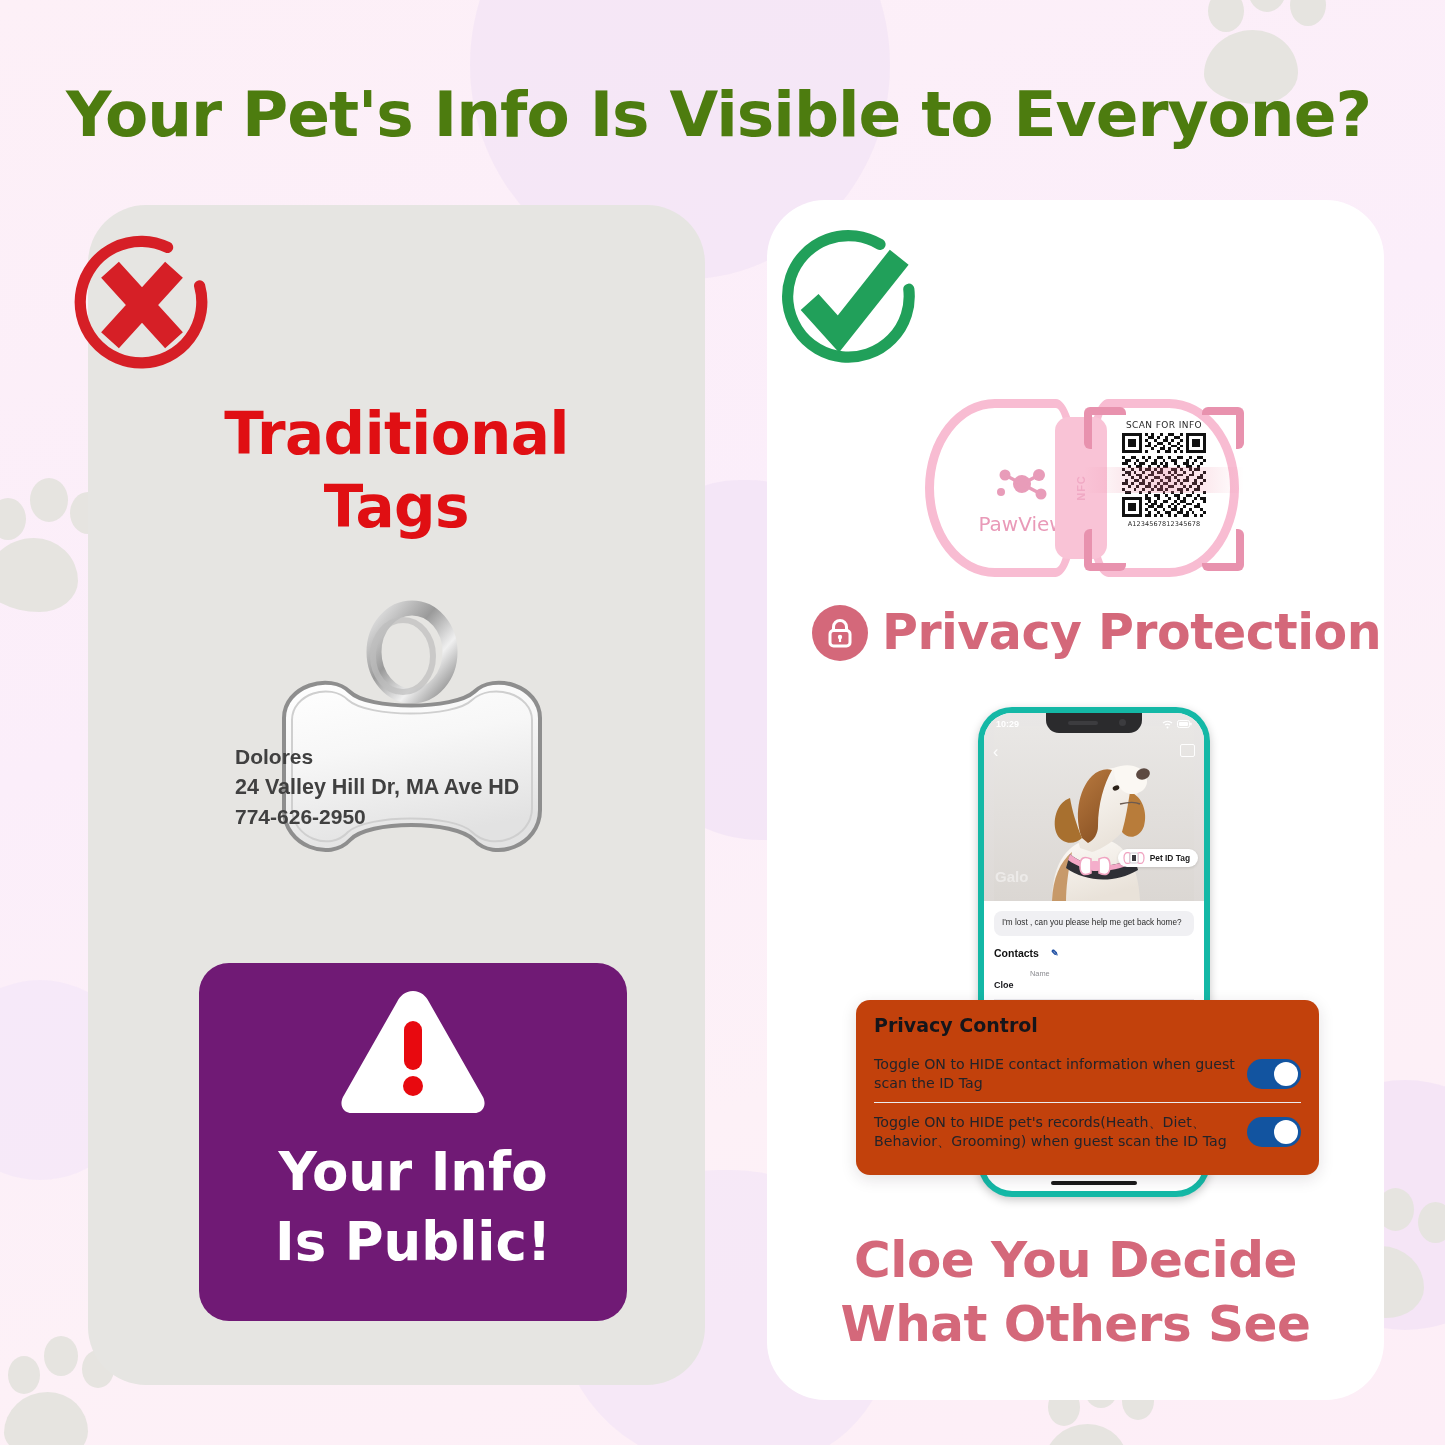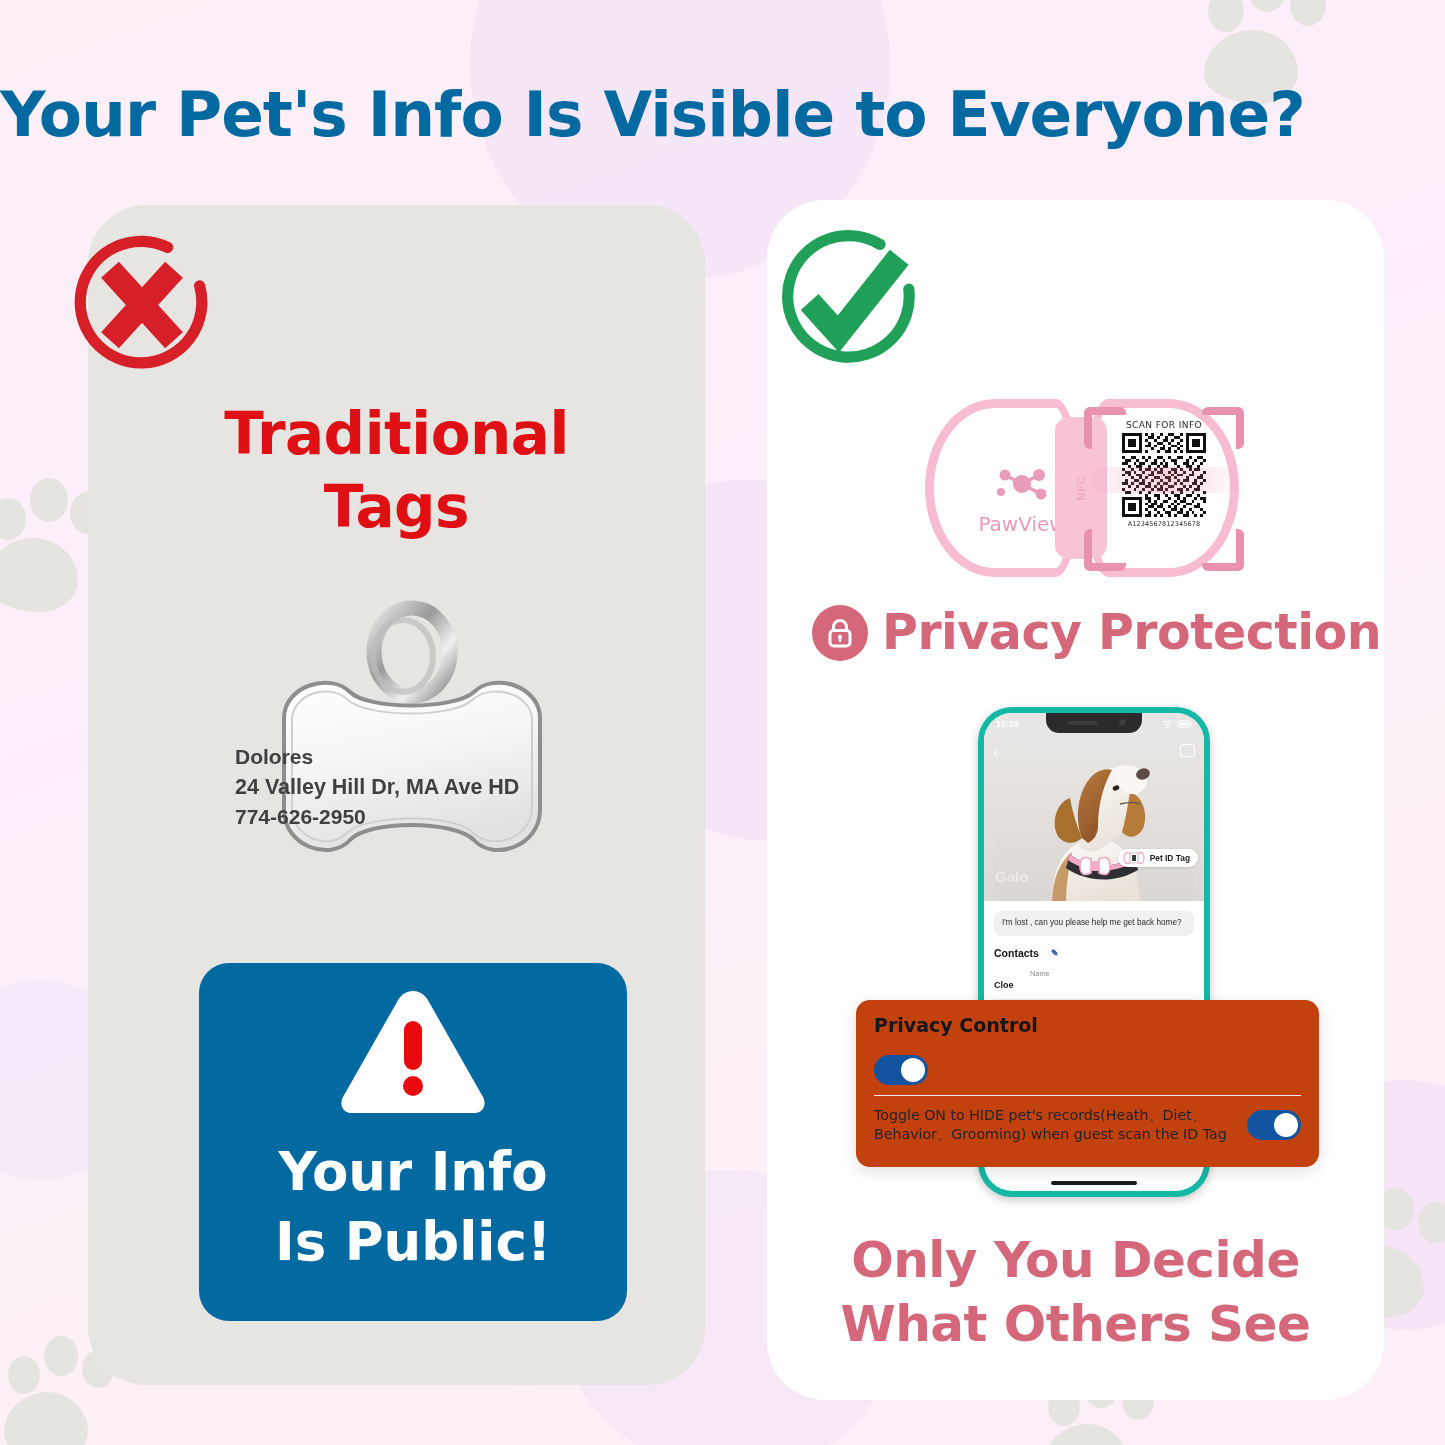--- a/index.html
+++ b/index.html
@@ -19,23 +19,23 @@
   .blob.b3{width:330px;height:300px;left:560px;top:1170px;background:#f3e5f7;border-radius:50% 50% 46% 54%;}
   .blob.b4{width:250px;height:250px;left:1280px;top:1080px;background:#f2e2f5;}
   .blob.b5{width:200px;height:200px;left:-60px;top:980px;background:#f4e7f8;}
 
   .paw{position:absolute;opacity:1;}
   .paw .pad{position:absolute;background:#e6e4e0;border-radius:50%;}
   .paw .sole{position:absolute;background:#e6e4e0;border-radius:52% 48% 42% 58% / 60% 58% 42% 40%;}
 
   
   .title{
-    position:absolute;left:0;right:8px;top:78px;text-align:left;
+    position:absolute;left:0;right:8px;top:78px;text-align:center;
     font-size:63px;font-weight:700;letter-spacing:-1px;
-    color:#0369a1;
+    color:#4d7c0f;
     font-family:"DejaVu Sans","Liberation Sans",sans-serif;
     white-space:nowrap;
   }
 
   
   .panel{position:absolute;border-radius:58px;}
   .panel-left{left:88px;top:205px;width:617px;height:1180px;background:#e6e5e2;}
   .panel-right{left:767px;top:200px;width:617px;height:1200px;background:#ffffff;}
 
   
@@ -57,21 +57,21 @@
   .tag-text{
     position:absolute;left:235px;top:742px;width:355px;
     color:#404040;font-weight:700;font-size:21px;line-height:1.42;
     font-family:Liberation Sans, sans-serif;
     white-space:nowrap;
   }
   .tag-text .l2{font-size:21.5px;}
 
   .alert-box{
     position:absolute;left:199px;top:963px;width:428px;height:358px;
-    background:#0369a1;border-radius:30px;
+    background:#701a75;border-radius:30px;
     display:flex;flex-direction:column;align-items:center;
   }
   .alert-tri{margin-top:22px;}
   .alert-txt{
     color:#fff;font-weight:700;font-size:53px;text-align:center;line-height:1.32;
     margin-top:14px;
     font-family:"DejaVu Sans","Liberation Sans",sans-serif;
   }
 
   
@@ -671,31 +671,32 @@
           <div class="v">4151231111</div>
         </div>
       </div>
       <div class="homebar"></div>
     </div>
   </div>
 
   <div class="pc-card">
     <div class="pc-title">Privacy Control</div>
     <div class="pc-row">
+      <div class="txt">Toggle ON to HIDE contact information when guest scan the ID Tag</div>
       <div class="toggle">
         <div class="knob"></div>
       </div>
     </div>
     <div class="pc-sep"></div>
     <div class="pc-row">
       <div class="txt">Toggle ON to HIDE pet's records(Heath、Diet、Behavior、Grooming) when guest scan the ID Tag</div>
       <div class="toggle">
         <div class="knob"></div>
       </div>
     </div>
   </div>
 
   <div class="bottom-head">
-    <div>Only You Decide</div>
+    <div>Cloe You Decide</div>
     <div>What Others See</div>
   </div>
 
 </div>
 
 </body></html>

